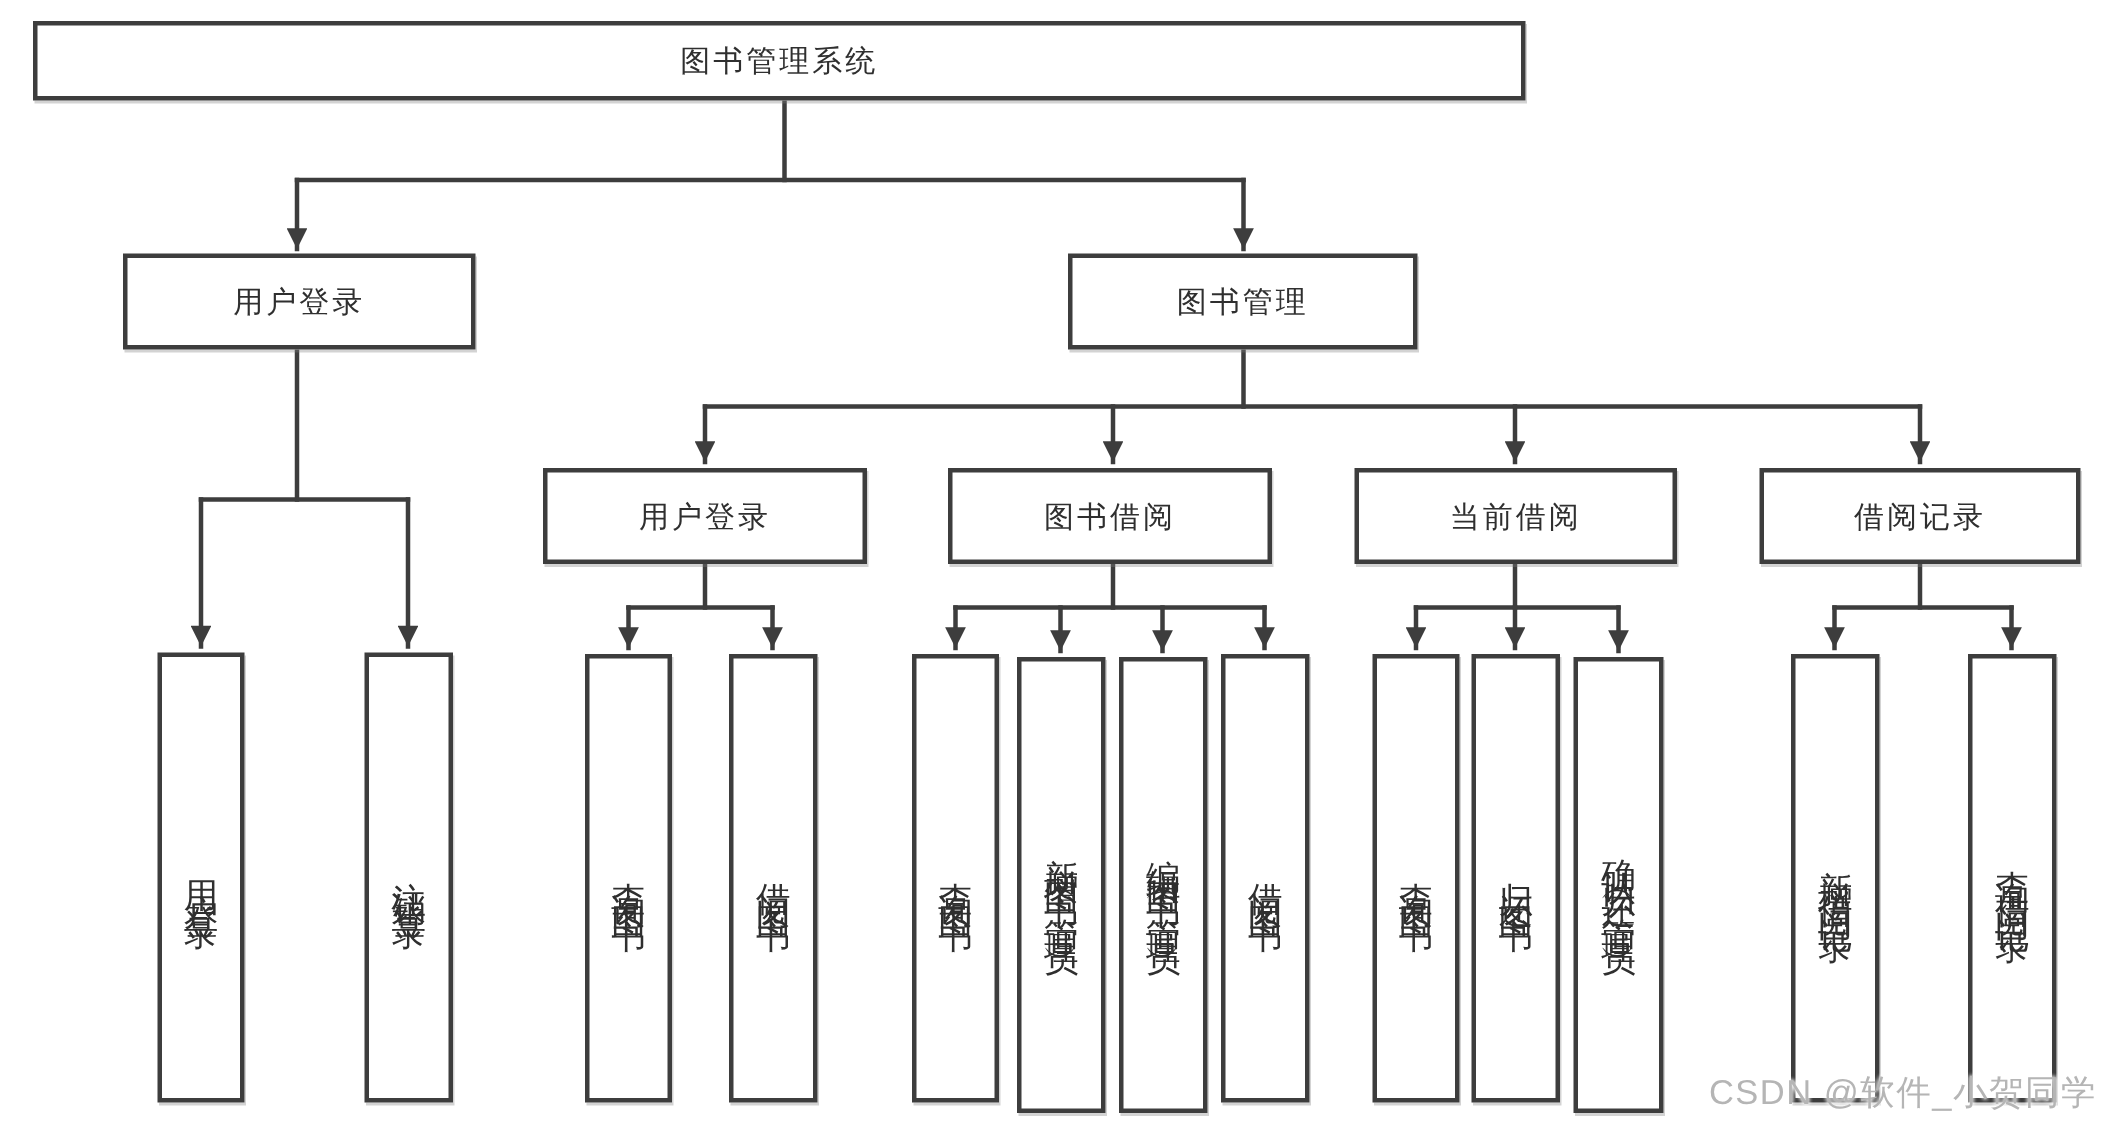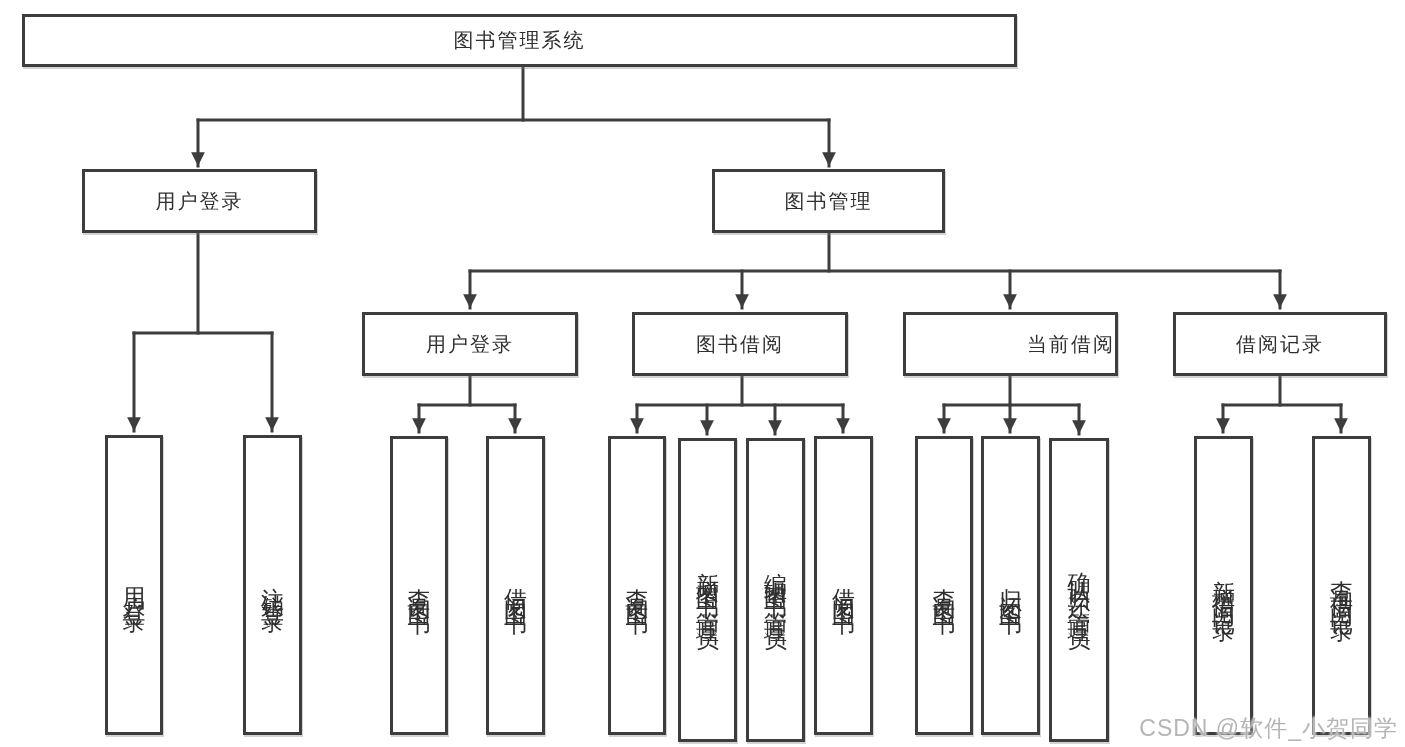--- a/index.html
+++ b/index.html
@@ -112,21 +112,21 @@
   <div class="node hnode" style="left:712px;top:169px;width:233px;height:64px;justify-content:center;">
     <span>图书管理</span>
   </div>
 
   <div class="node hnode" style="left:362px;top:312px;width:216px;height:64px;">
     <span>用户登录</span>
   </div>
   <div class="node hnode" style="left:632px;top:312px;width:216px;height:64px;">
     <span>图书借阅</span>
   </div>
-  <div class="node hnode" style="left:903px;top:312px;width:215px;height:64px;justify-content:flex-end;">
+  <div class="node hnode" style="left:903px;top:312px;width:215px;height:64px;">
     <span>当前借阅</span>
   </div>
   <div class="node hnode" style="left:1173px;top:312px;width:214px;height:64px;">
     <span>借阅记录</span>
   </div>
 
   <div class="node vnode" style="left:105px;top:435px;width:58px;height:300px;">
     <span>用户登录</span>
   </div>
   <div class="node vnode" style="left:243px;top:435px;width:59px;height:300px;">

